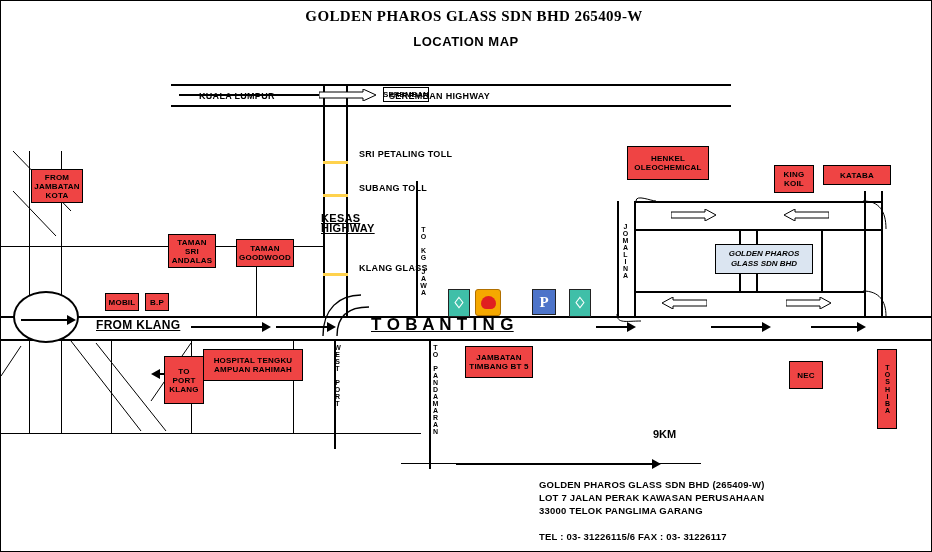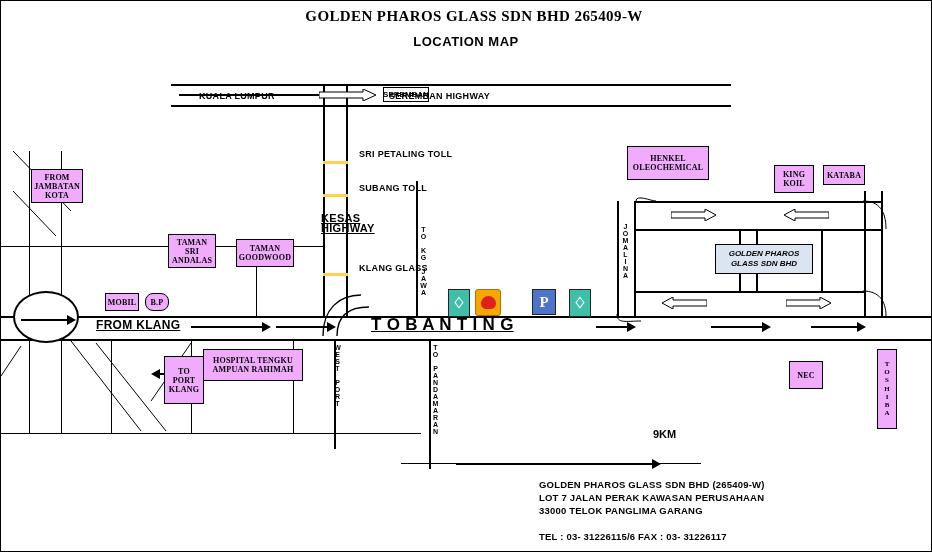--- a/index.html
+++ b/index.html
@@ -28,32 +28,31 @@
   .title.t1{top:7px;padding-left:8px;}
   .title.t2{top:33px;font-size:13px;font-family:"Liberation Sans",sans-serif;letter-spacing:.5px;}
 
   .road{position:absolute;background:#000;}
   .road.h{height:2px;}
   .road.v{width:2px;}
 
   .box{
     position:absolute;
     border:1px solid #000;
-    background:#f0abfc;
+    background:#ef4444;
     font-size:8px;
     font-weight:bold;
     line-height:9px;
     text-align:center;
     display:flex;
     align-items:center;
     justify-content:center;
     box-sizing:border-box;
     padding:1px;
     letter-spacing:.2px;
-    font-family:Liberation Serif, serif;
   }
   .lbl{
     position:absolute;
     font-size:9px;
     font-weight:bold;
     line-height:10px;
     letter-spacing:.3px;
     white-space:pre-line;
   }
   .lbl.big{font-size:11px;text-decoration:underline;}
@@ -297,33 +296,36 @@
 
   <div class="box" style="left:30px;top:168px;width:52px;height:34px;">FROM
 JAMBATAN
 KOTA</div>
   <div class="box" style="left:167px;top:233px;width:48px;height:34px;">TAMAN
 SRI
 ANDALAS</div>
   <div class="box" style="left:235px;top:238px;width:58px;height:28px;">TAMAN
 GOODWOOD</div>
   <div class="box" style="left:104px;top:292px;width:34px;height:18px;">MOBIL</div>
-  <div class="box" style="left:144px;top:292px;width:24px;height:18px;border-radius:8px;">B.P</div>
+  <div class="box" style="left:144px;top:292px;width:24px;height:18px;">B.P</div>
   <div class="box" style="left:202px;top:348px;width:100px;height:32px;">HOSPITAL
 TENGKU AMPUAN
 RAHIMAH</div>
   <div class="box" style="left:163px;top:355px;width:40px;height:48px;">TO
 PORT
 KLANG</div>
+  <div class="box" style="left:464px;top:345px;width:68px;height:32px;">JAMBATAN
+TIMBANG
+BT 5</div>
 
   <div class="box" style="left:626px;top:145px;width:82px;height:34px;">HENKEL
 OLEOCHEMICAL</div>
   <div class="box" style="left:773px;top:164px;width:40px;height:28px;">KING
 KOIL</div>
-  <div class="box" style="left:822px;top:164px;width:42px;height:20px;">KATABA</div>
+  <div class="box" style="left:822px;top:164px;width:68px;height:20px;">KATABA</div>
   <div class="box" style="left:788px;top:360px;width:34px;height:28px;">NEC</div>
   <div class="box" style="left:876px;top:348px;width:20px;height:80px;writing-mode:vertical-rl;text-orientation:upright;line-height:8px;font-size:7px;">TOSHIBA</div>
 
   <div class="pharos" style="left:714px;top:243px;width:98px;height:30px;">GOLDEN PHAROS
 GLASS SDN BHD</div>
 
   <div class="icon green" style="left:447px;top:288px;width:22px;height:28px;">
     <div class="glyph">♢</div>
   </div>
   <div class="shell" style="left:474px;top:288px;width:24px;height:25px;">

